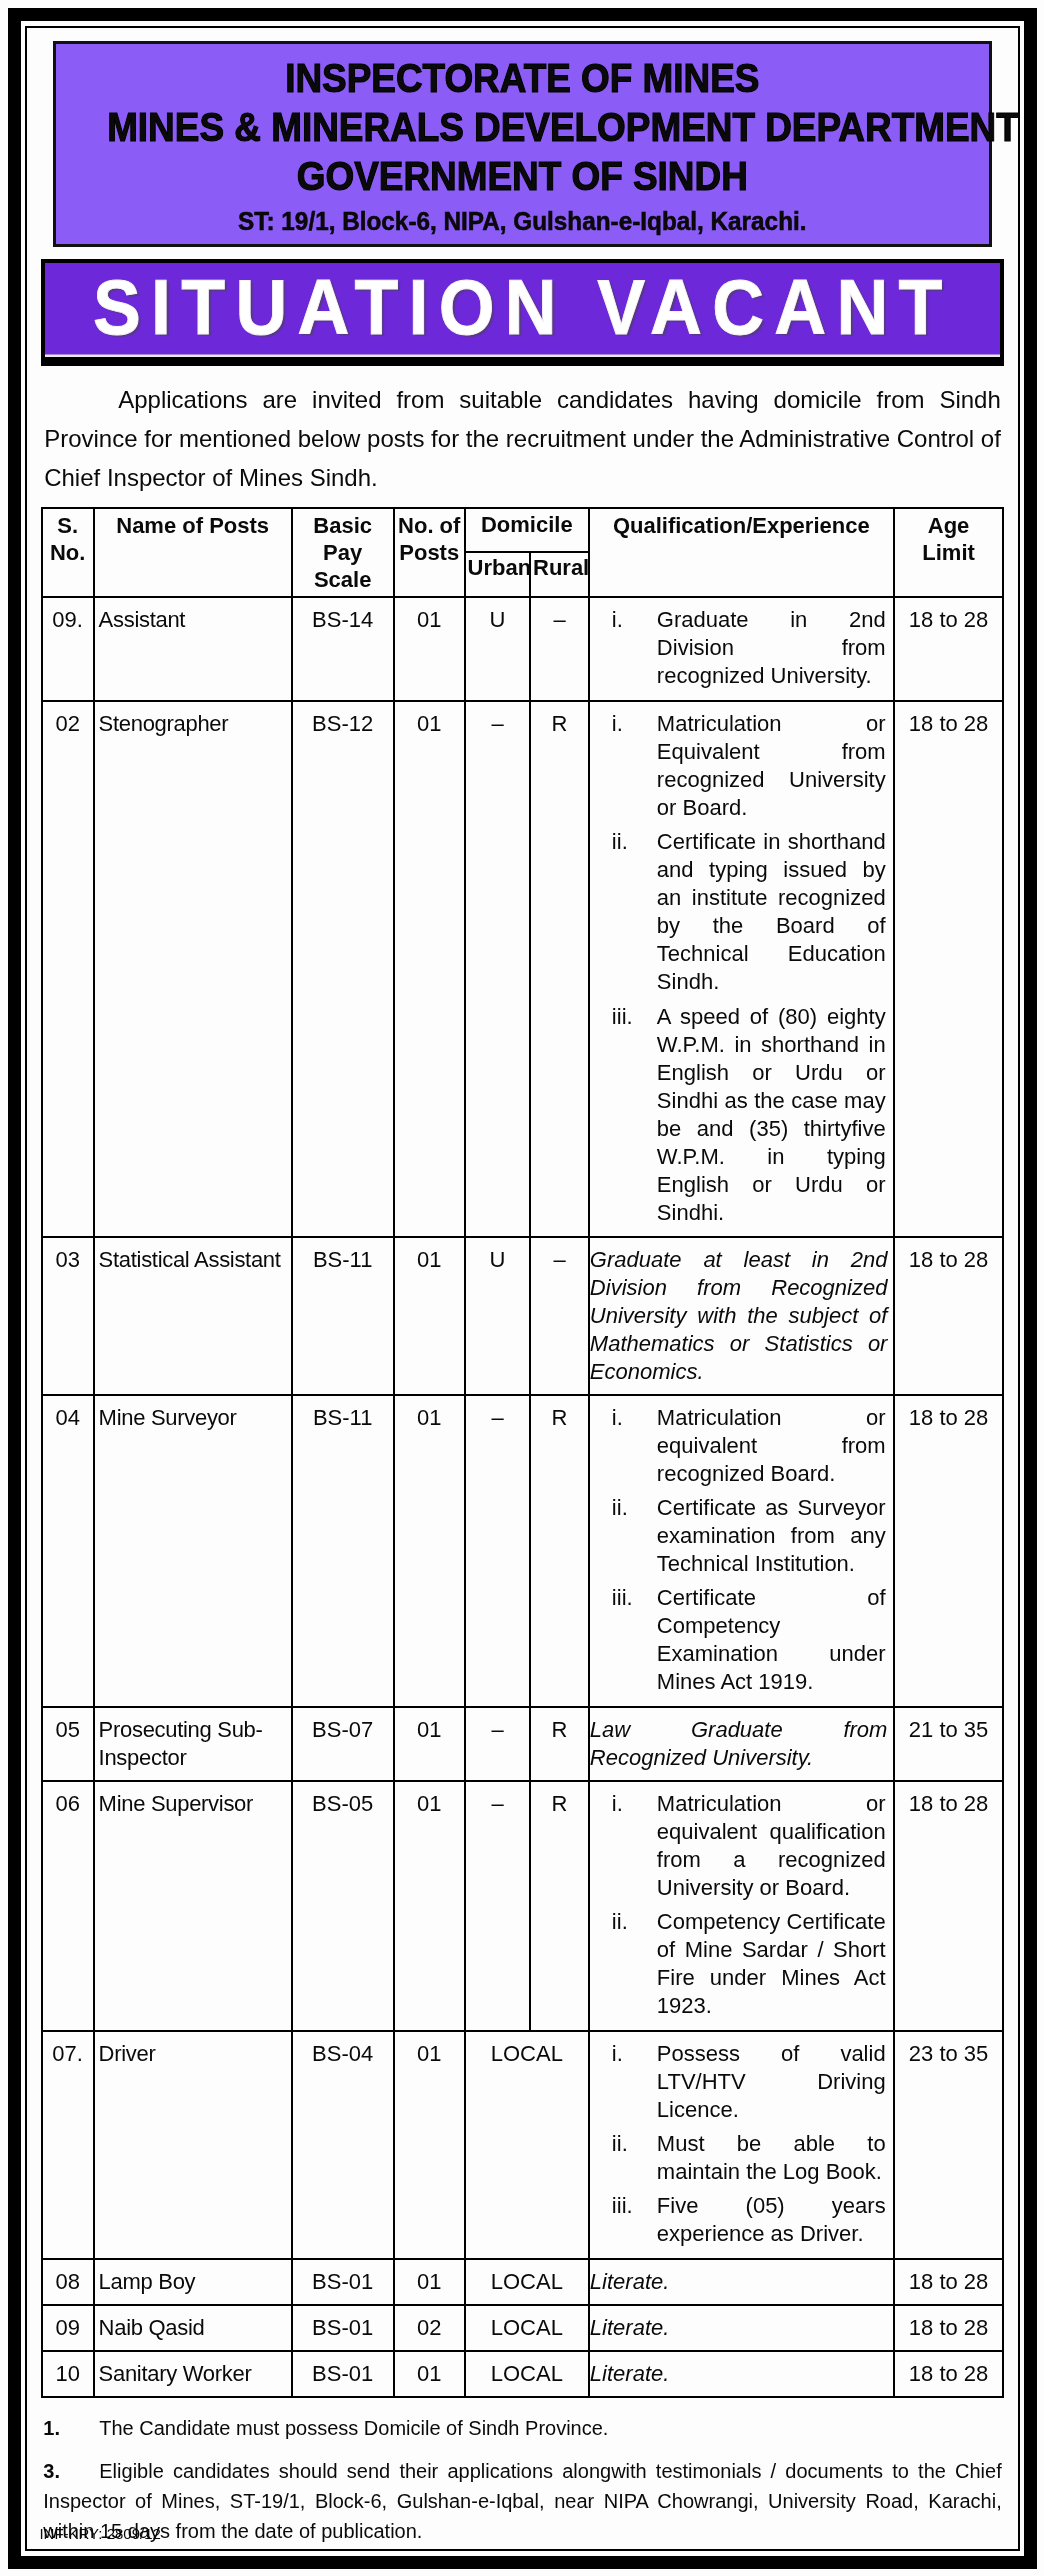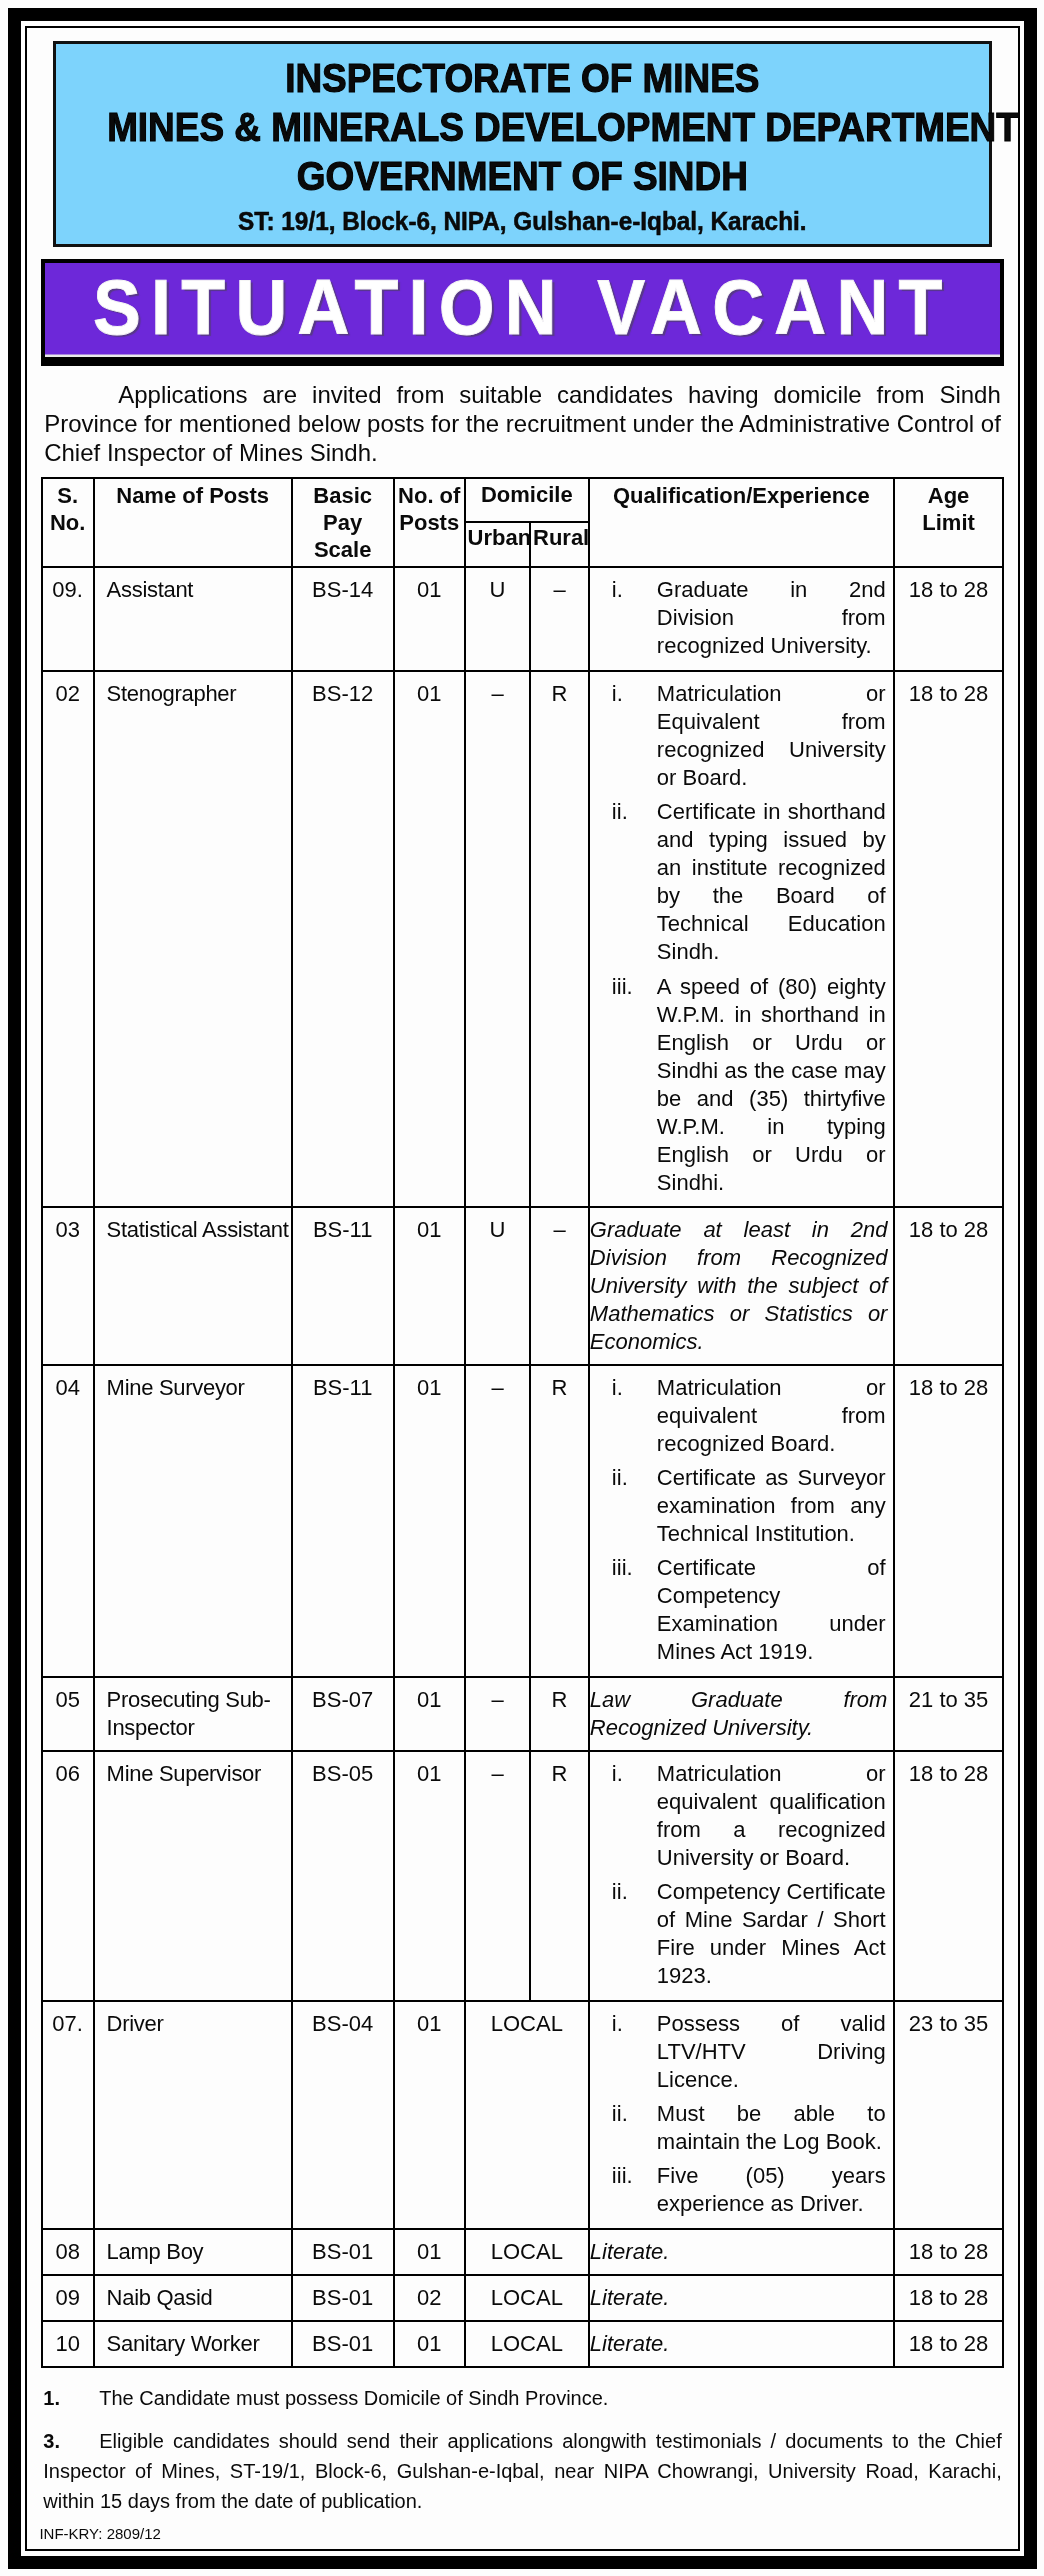--- a/index.html
+++ b/index.html
@@ -26,21 +26,21 @@
     width:100%; height:100%;
     border:2.6px solid #000;
     padding:12.3px 11.5px 8.8px 11.5px;
     position:relative;
     background:#fdfdfd;
   }
 
   
   .header-box {
     border:3.5px solid #111;
-    background:#7dd3fc;
+    background:#8b5cf6;
     text-align:center;
     padding:10.6px 5.3px 8.8px;
     margin:0 14px;
   }
   .h-line {
     font-weight:bold;
     font-size:41px;
     line-height:49px;
     letter-spacing:0px;
     transform:scaleX(0.90);
@@ -76,21 +76,21 @@
     white-space:nowrap;
     transform:scale(0.97,1.06);
     text-shadow:2.6px 2.6px 0.9px rgba(70,70,70,0.55);
     -webkit-text-stroke:0.9px #f5f5f5;
   }
 
   
   .intro {
     margin:14px 5.3px 10.6px;
     font-size:24px;
-    line-height:29px;
+    line-height:39px;
     text-align:justify;
     text-indent:74px;
   }
 
   
   table.vacancy {
     width:calc(100% - 3.5px);
     margin:0 1.8px;
     border-collapse:collapse;
     table-layout:fixed;
@@ -105,21 +105,21 @@
     font-weight:bold;
     text-align:center;
     white-space:pre-line;
     padding:2.6px 1.8px 3.5px;
     line-height:27px;
   }
   .vacancy thead th.domicile { border-bottom:2.6px solid #000; padding:1.8px 1.8px 0.9px; }
   .vacancy thead th.sub { padding:0.9px 1.8px 2.6px; }
   .vacancy td { padding:8px 5.3px; }
   .vacancy td.c { text-align:center; }
-  .vacancy td.name { padding-left:12px; padding-right:1.8px; font-size:22px; letter-spacing:-0.3px; }
+  .vacancy td.name { padding-left:4px; padding-right:1.8px; font-size:22px; letter-spacing:-0.3px; }
   .vacancy td.qual { padding:8px 5.3px 3.5px 0; }
   .qitem { display:flex; margin-bottom:6.2px; }
   .qmark { flex:0 0 67px; padding-left:22px; }
   .qtext { flex:1; text-align:justify; padding-right:1.8px; }
   .qplain { text-align:justify; margin-bottom:4.4px;font-style:italic; }
 
   
   .notes { margin:15px 4.4px 0; }
   .note {
     font-size:20px;

